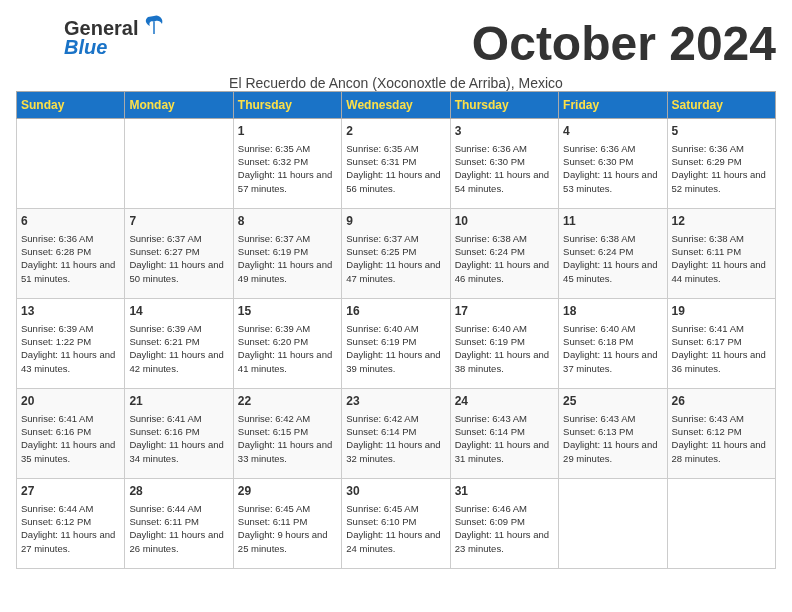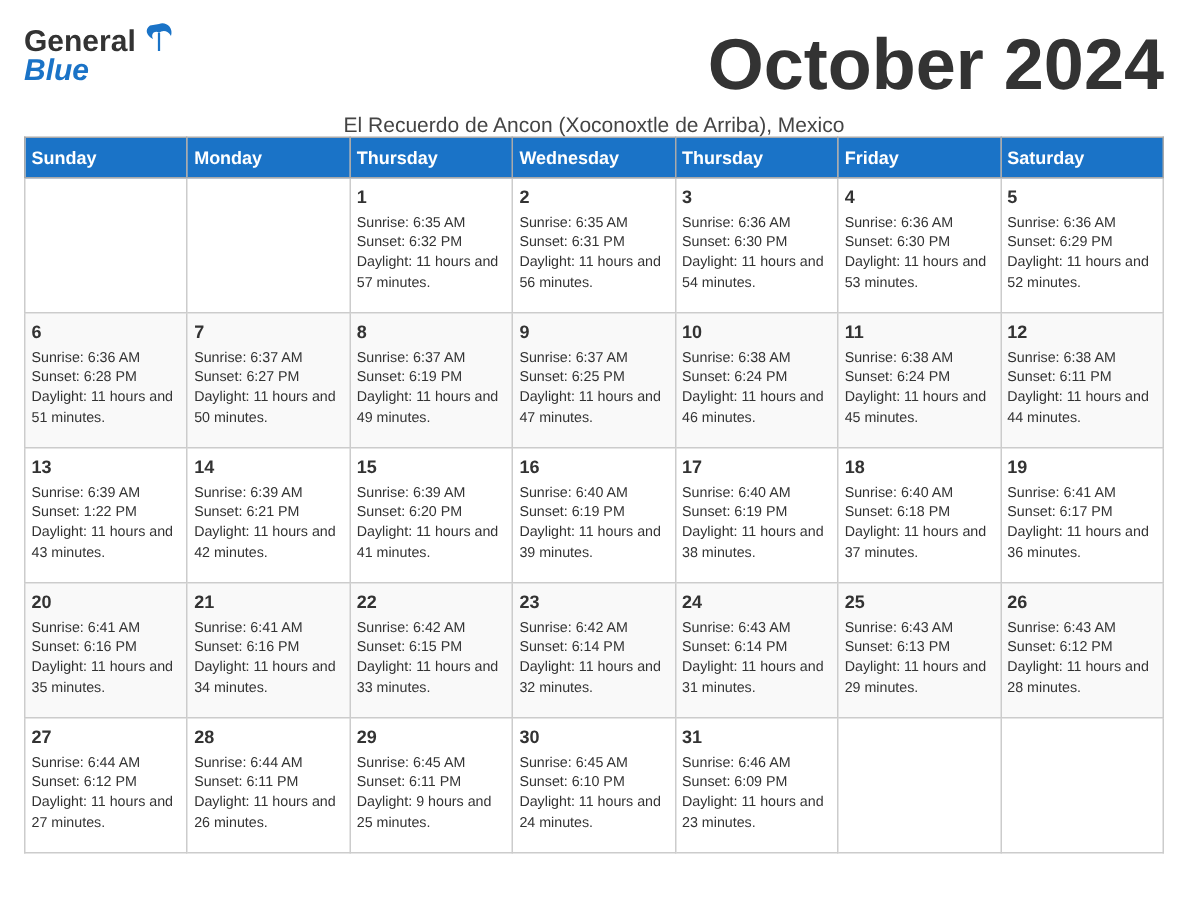--- a/index.html
+++ b/index.html
@@ -8,20 +8,21 @@
       background: #fff;
       width: 792px;
       min-height: 612px;
       padding: 16px;
     }
     .header-area {
       display: flex;
       align-items: flex-start;
       justify-content: space-between;
       margin-bottom: 4px;
+      margin-left: 48px;
     }
     .logo {
       display: flex;
       flex-direction: column;
       align-items: flex-start;
     }
     .logo-row {
       display: flex;
       align-items: center;
       gap: 2px;
@@ -38,21 +39,21 @@
       text-align: center;
       margin-bottom: 0;
     }
     table {
       width: 100%;
       border-collapse: collapse;
       font-size: 10.5px;
     }
     thead th {
       background: #1a73c7;
-      color: #ffffff;
+      color: #fde047;
       padding: 6px 4px;
       text-align: left;
       font-size: 12px;
       font-weight: bold;
       border: 1px solid #aaa;
     }
     tbody td {
       border: 1px solid #ccc;
       vertical-align: top;
       padding: 4px;

